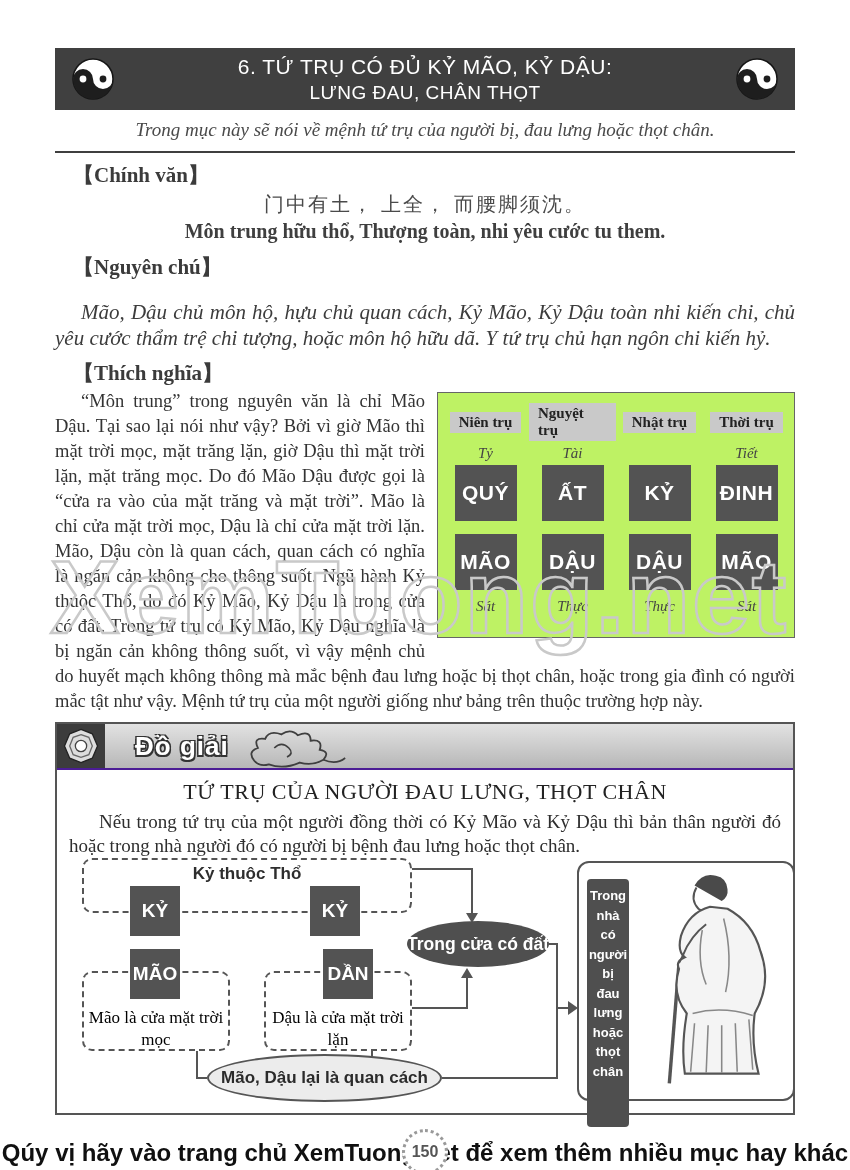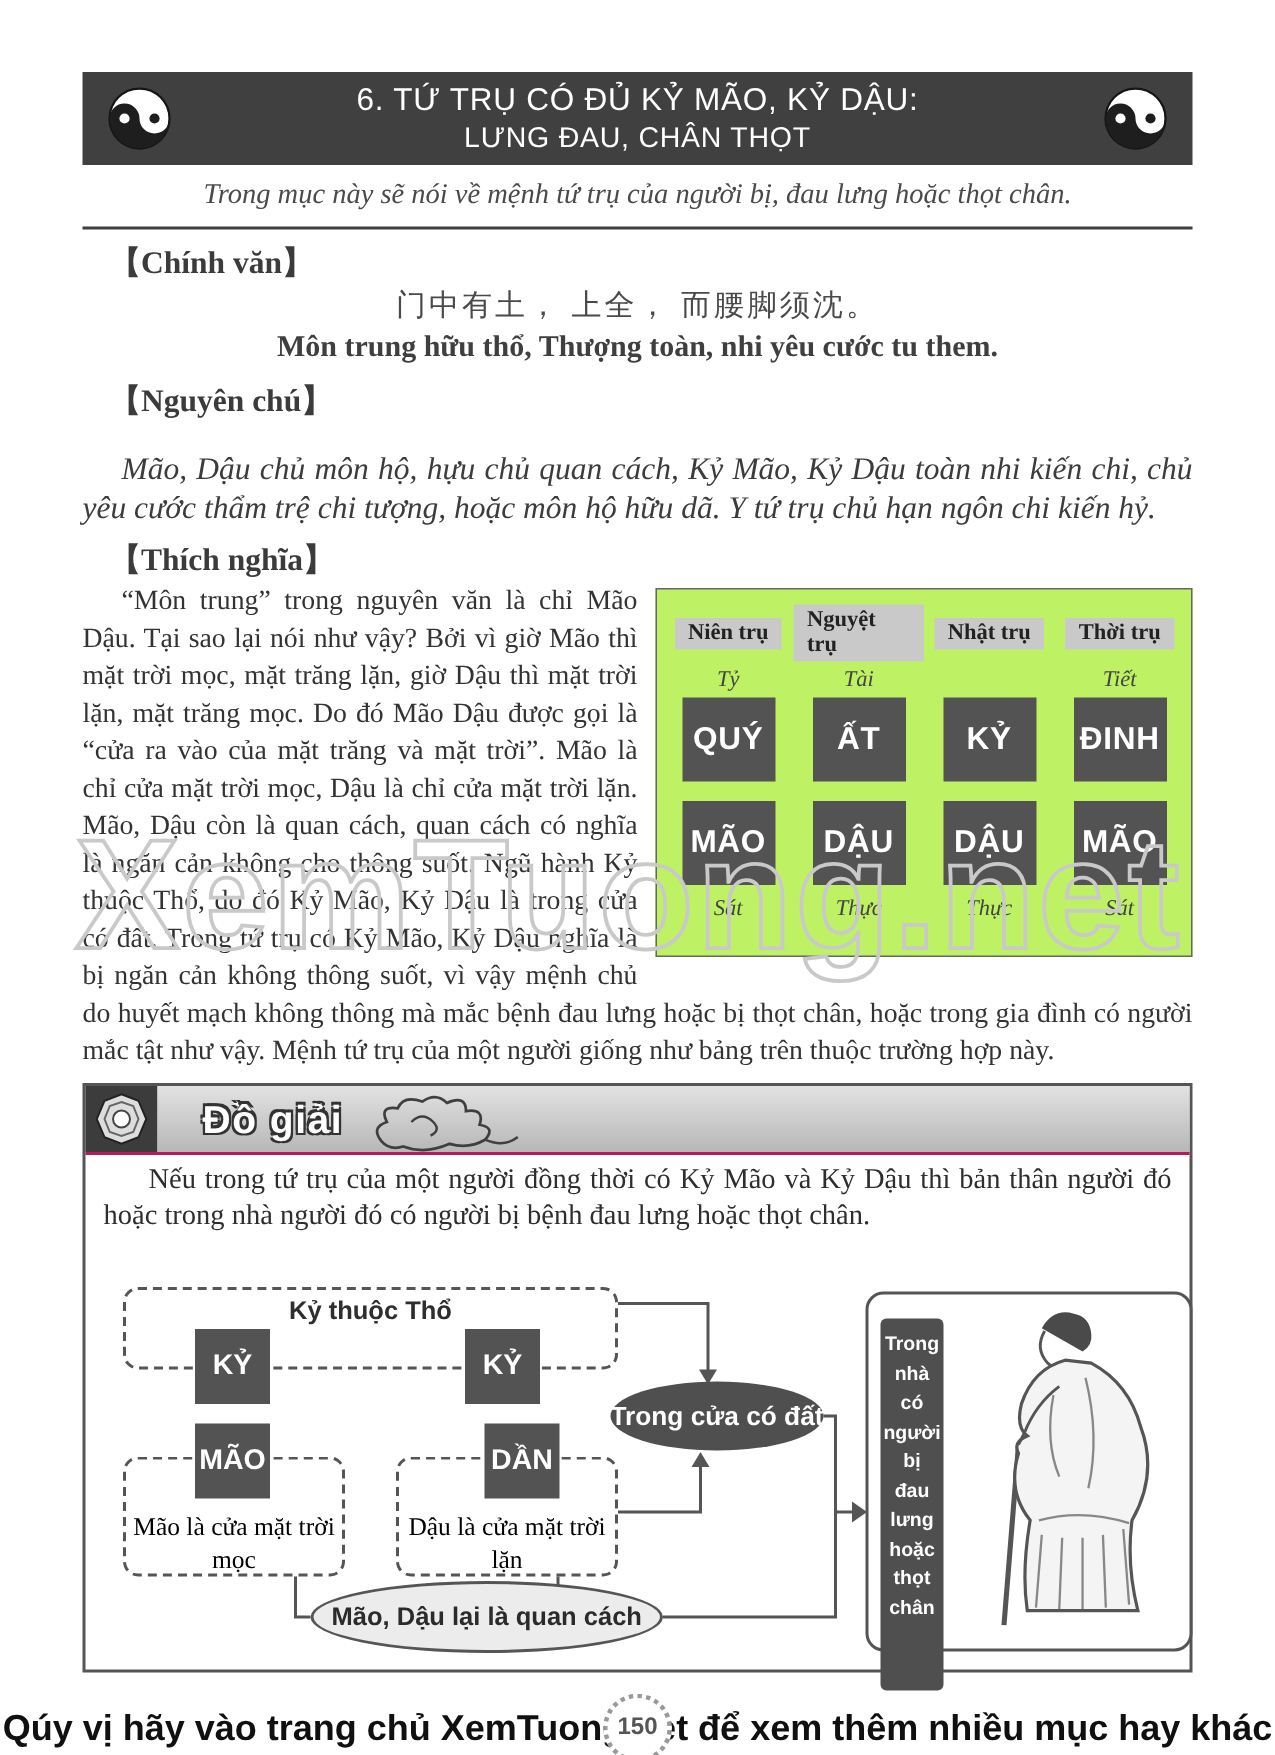--- a/index.html
+++ b/index.html
@@ -37,21 +37,21 @@
   .pt-gap { height:13px; }
   .body-text { font-size:18.5px; line-height:25px; text-align:justify; text-indent:26px; color:#333; }
 
   
   .watermark { position:absolute; left:50px; top:538px; z-index:5; pointer-events:none;
     font-family:"Liberation Sans", sans-serif; font-weight:bold; font-size:104px; letter-spacing:2px;
     color:transparent; -webkit-text-stroke:2.5px #c9c9c9; white-space:nowrap; }
 
   
   .dg-box { clear:both; position:relative; border:2px solid #555; height:393px; margin-top:8px; background:#fff; }
-  .dg-header { display:flex; height:46px; border-bottom:2px solid #be185d; }
+  .dg-header { display:flex; height:46px; border-bottom:2px solid #4c1d95; }
   .dg-icon { width:48px; height:44px; background:#3c3c3c; display:flex; align-items:center; justify-content:center; }
   .dg-bar { flex:1; background:linear-gradient(#e2e2e2,#b7b7b7); display:flex; align-items:center; padding-left:30px; }
   .dg-label { font-family:"Liberation Sans", sans-serif; font-weight:bold; font-size:26px; color:#fff; letter-spacing:1px;
     text-shadow:-1.5px -1.5px 0 #333, 1.5px -1.5px 0 #333, -1.5px 1.5px 0 #333, 1.5px 1.5px 0 #333; }
   .dg-cloud { margin-left:16px; margin-top:4px; }
   .dg-title { text-align:center; font-size:22px; color:#222; margin-top:9px; letter-spacing:0.5px; }
   .dg-desc { margin:5px 12px 0; font-size:19px; line-height:24px; text-align:justify; text-indent:30px; color:#2e2e2e; }
 
   .dash { position:absolute; border:2px dashed #555; border-radius:10px; }
   .flow-label { position:absolute; font-family:"Liberation Sans", sans-serif; font-weight:bold; font-size:17px; color:#2e2e2e; text-align:center; }
@@ -190,20 +190,21 @@
       <div class="dg-bar">
         <span class="dg-label">Đồ giải</span>
         <svg class="dg-cloud" width="104" height="40" viewBox="0 0 110 44">
           <path d="M8,36 Q0,26 12,22 Q6,10 20,12 Q24,2 38,7 Q48,0 56,8 Q70,2 70,14 Q84,12 80,24 Q92,26 84,35 Q72,42 58,38 Q40,46 24,40 Q14,43 8,36 Z" fill="none" stroke="#3f3f3f" stroke-width="2"></path>
           <path d="M30,22 Q38,14 46,22 Q52,28 44,32" fill="none" stroke="#3f3f3f" stroke-width="1.8"></path>
           <path d="M84,35 Q98,41 108,33" fill="none" stroke="#3f3f3f" stroke-width="1.8"></path>
         </svg>
       </div>
     </div>
 
+    <div class="dg-title">TỨ TRỤ CỦA NGƯỜI ĐAU LƯNG, THỌT CHÂN</div>
     <div class="dg-desc">Nếu trong tứ trụ của một người đồng thời có Kỷ Mão và Kỷ Dậu thì bản thân người đó hoặc trong nhà người đó có người bị bệnh đau lưng hoặc thọt chân.</div>
 
     <svg class="flow-svg" width="738" height="393" viewBox="0 0 738 393">
       <polyline points="355,145 415,145 415,190" fill="none" stroke="#555" stroke-width="2"></polyline>
       <polygon points="409,189 421,189 415,199" fill="#555"></polygon>
       <polyline points="355,284 410,284 410,253" fill="none" stroke="#555" stroke-width="2"></polyline>
       <polygon points="404,254 416,254 410,244" fill="#555"></polygon>
       <polyline points="492,220 500,220 500,354 385,354" fill="none" stroke="#555" stroke-width="2"></polyline>
       <line x1="500" y1="284" x2="511" y2="284" stroke="#555" stroke-width="2"></line>
       <polygon points="511,277 511,291 521,284" fill="#555"></polygon>

